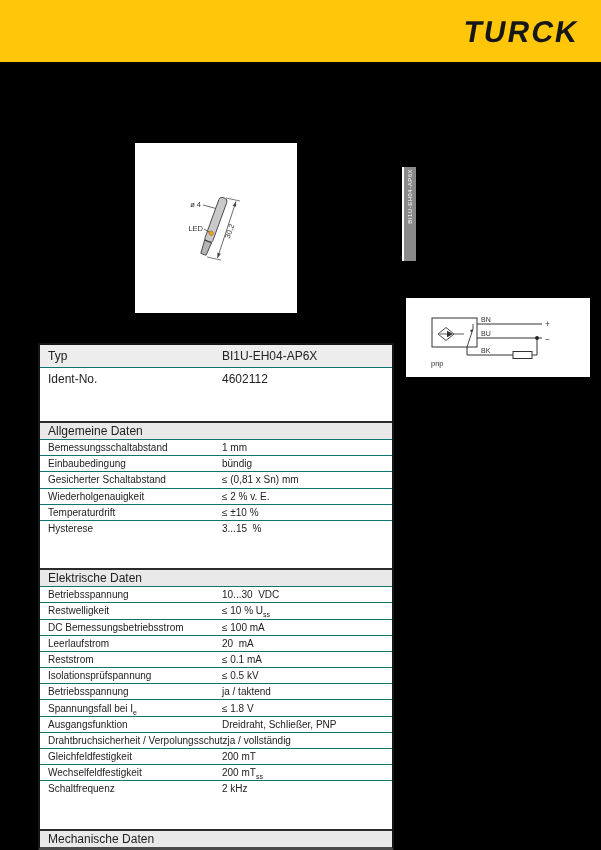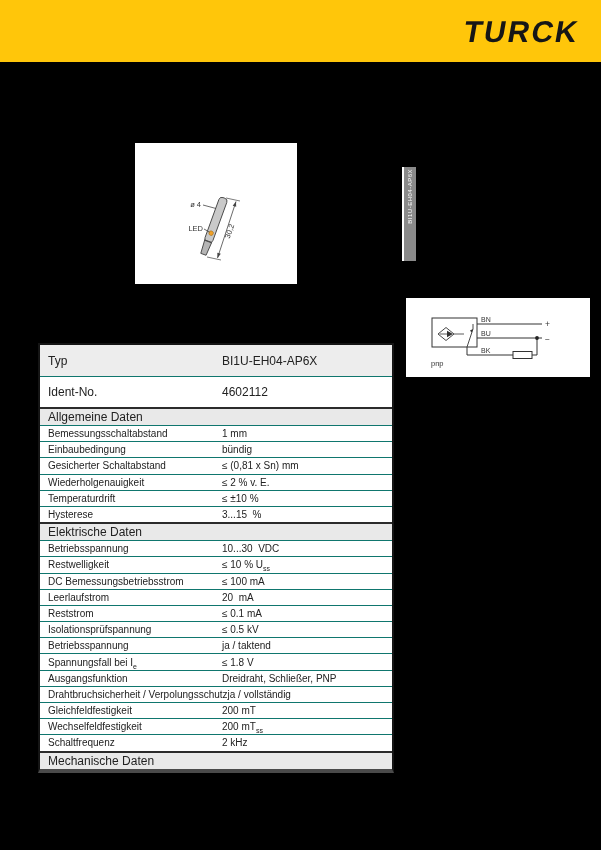--- a/index.html
+++ b/index.html
@@ -11,21 +11,21 @@
   .topbar{
     position:absolute;left:0;top:0;width:601px;height:62px;
     background:#ffc60a;
   }
   .logo{
     position:absolute;right:22px;top:15px;
     font-size:30px;font-weight:bold;color:#161616;
     letter-spacing:2px;transform:skewX(-10deg);
   }
   .img-box{
-    position:absolute;left:135px;top:143px;width:162px;height:141px;
+    position:absolute;left:135px;top:143px;width:162px;height:170px;
     background:#fff;
   }
   .side-label{
     position:absolute;left:402px;top:167px;width:14px;height:94px;
     background:#8a8a8a;border-left:2px solid #fff;box-sizing:border-box;
     overflow:hidden;
   }
   .side-label span{
     display:block;
     writing-mode:vertical-rl;transform:rotate(180deg);
@@ -39,25 +39,26 @@
   .spec-table{
     position:absolute;left:38px;top:343px;width:356px;
     background:#fff;box-sizing:border-box;
     border:2px solid #151515;border-bottom:4px solid #4a4a4a;
   }
   .trow{
     display:flex;align-items:center;box-sizing:border-box;
     height:16.2px;font-size:10px;color:#222;flex:none;
   }
   .trow + .trow{border-top:1px solid #0f766e;}
-  .trow.large{height:31px;font-size:12px;}
+  .trow.large{height:22px;font-size:12px;}
   .trow.shaded{background:#ededed;}
   .trow.section{
     height:18px;font-size:12px;background:#e9e9e9;
     border-top:2px solid #2b2b2b;
+    margin-top:32px;
   }
   .tlabel{
     min-width:174px;width:174px;flex-shrink:0;
     padding-left:8px;white-space:pre;
   }
   .trow.long-label .tlabel{width:auto;}
   .tvalue{flex:1;white-space:pre;}
   sub{font-size:7px;line-height:0;}
   svg text{fill:#333;}
 </style>

